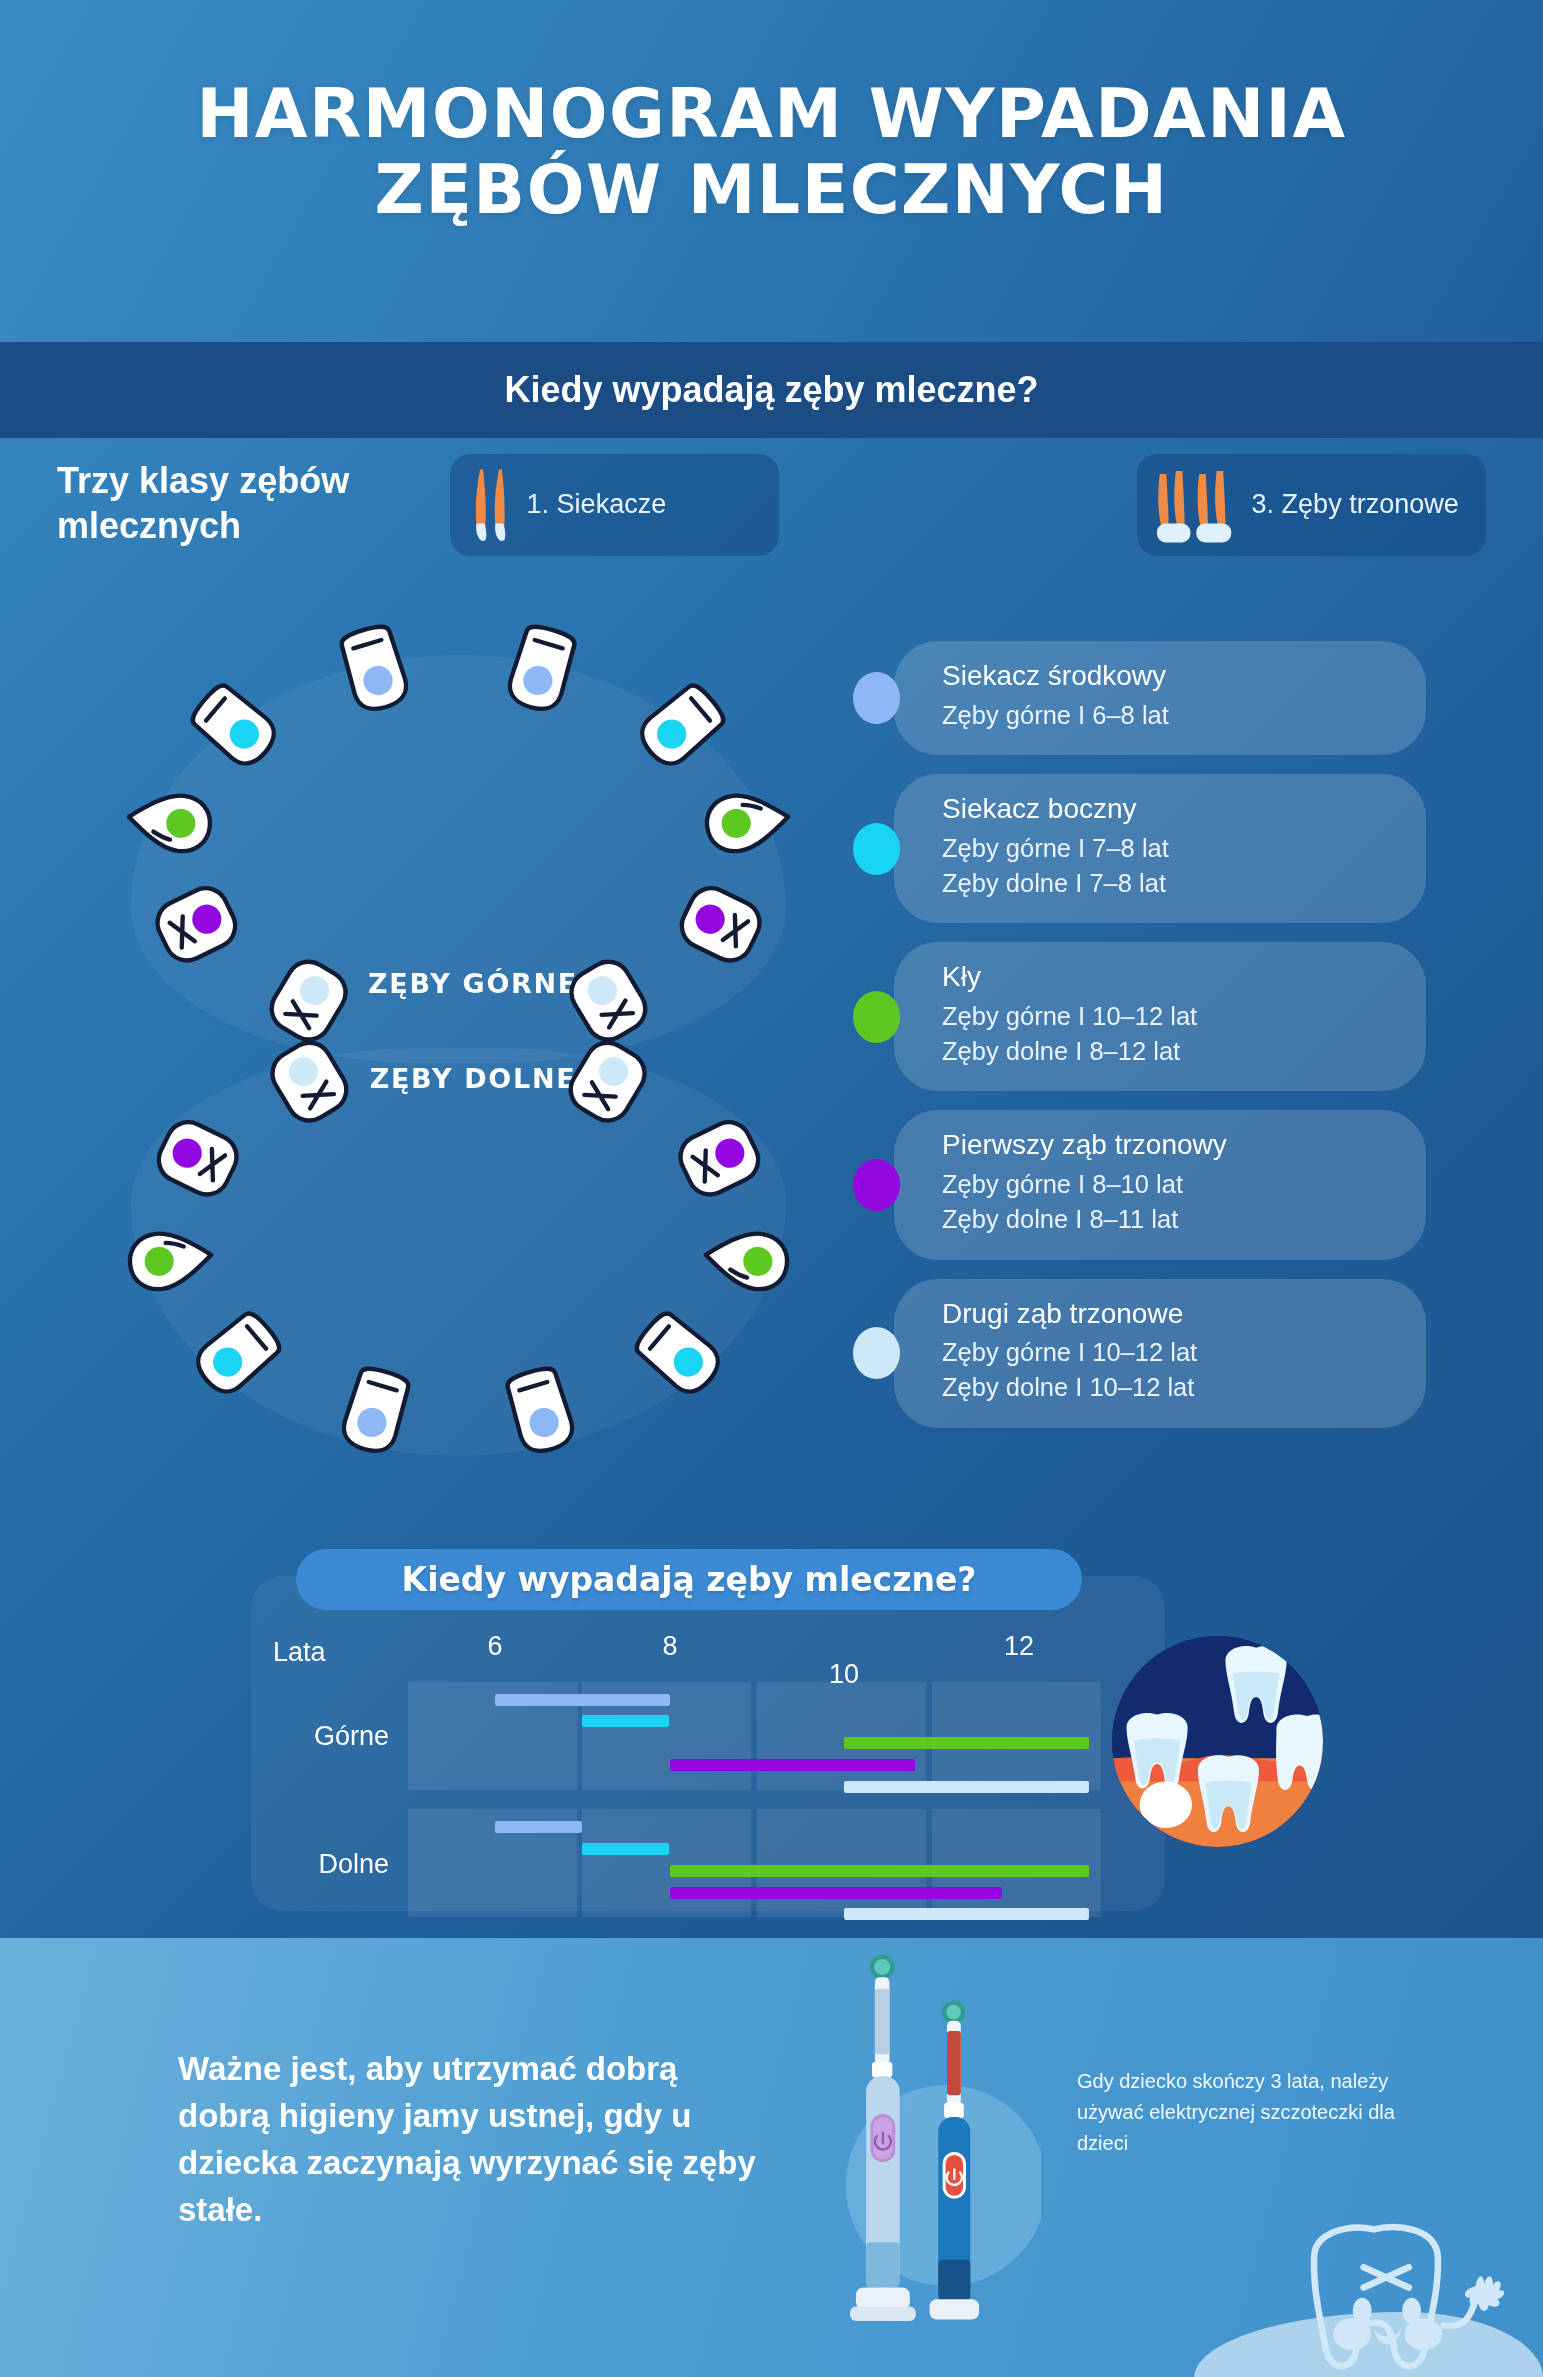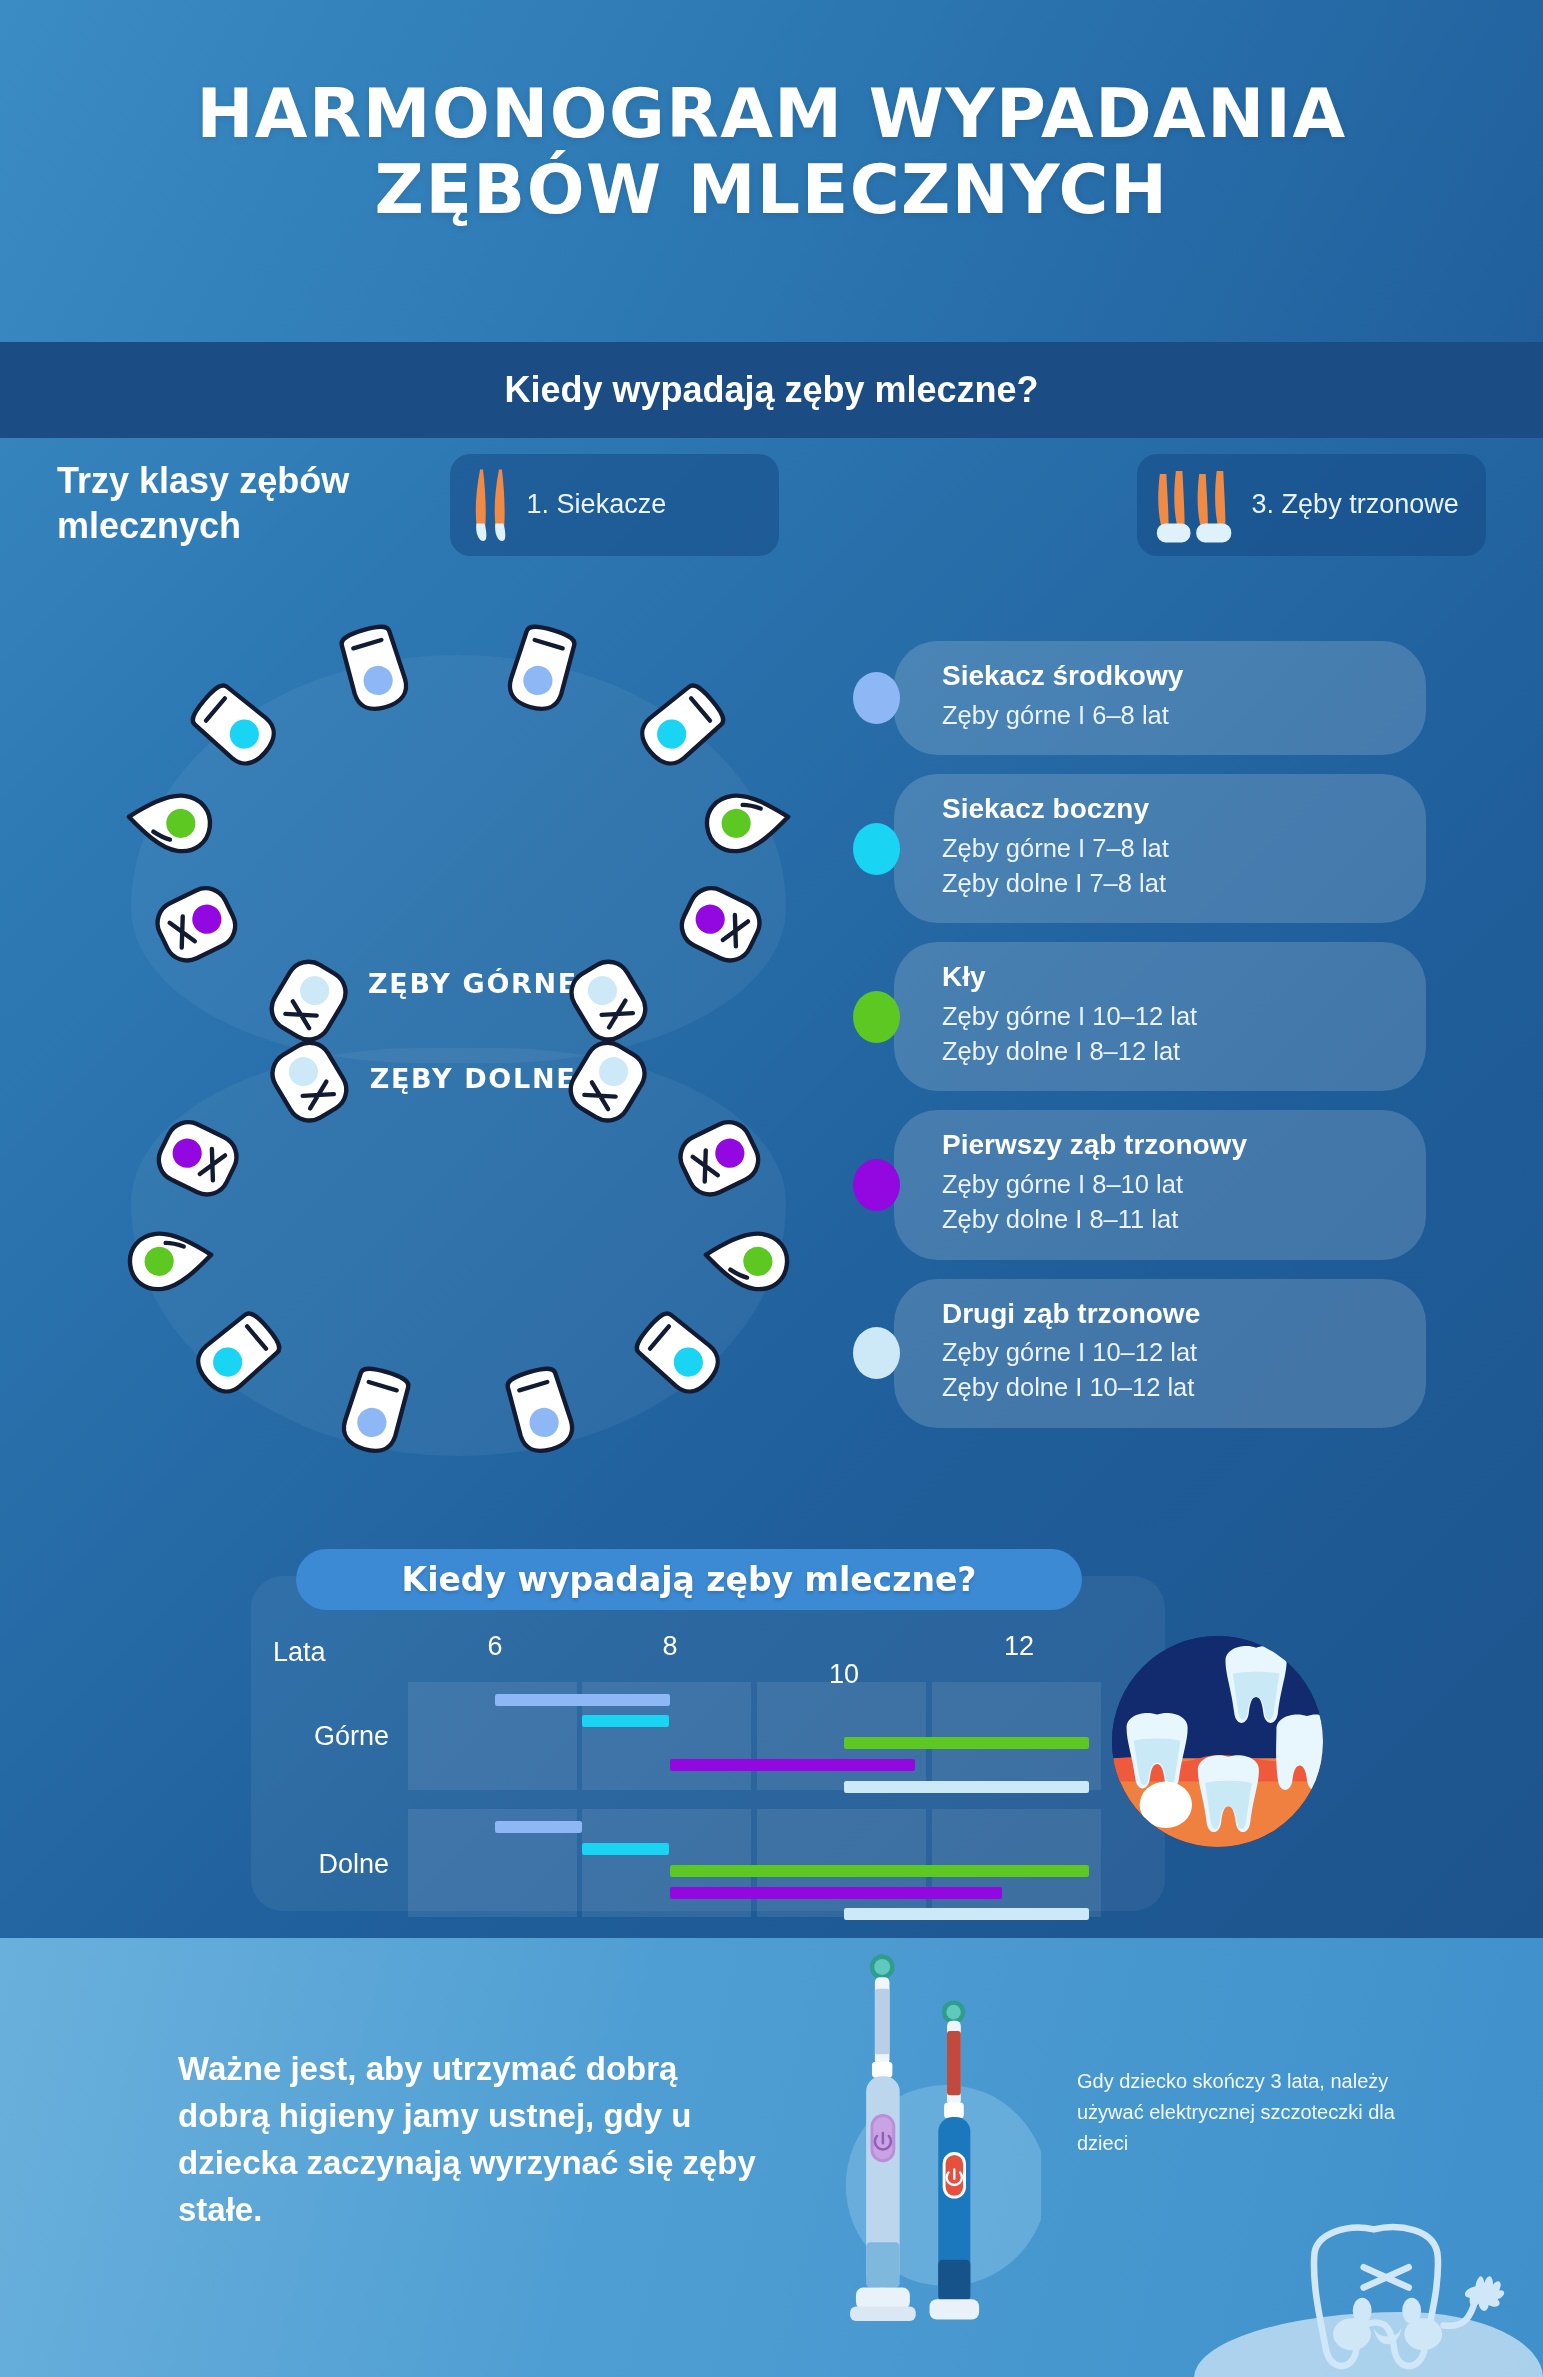--- a/index.html
+++ b/index.html
@@ -48,21 +48,21 @@
   .tooth{position:absolute;}
   .tooth svg{display:block;overflow:visible;}
 
   
   #legend{left:844px;top:641px;width:582px;}
   .lg-item{position:relative;margin-bottom:19px;}
   .lg-pill{margin-left:50px;background:rgba(255,255,255,.165);border-radius:44px;
     padding:19px 29px 22px 48px;box-sizing:border-box;min-height:111px;}
   .lg-dot{position:absolute;left:8.7px;top:50%;transform:translateY(-50%);
     width:47px;height:52px;border-radius:50%;z-index:2;}
-  .lg-title{color:#fff;font-weight:700;font-size:28px;margin:0 0 5.8px 0;}
+  .lg-title{color:#fff;font-weight:400;font-size:28px;margin:0 0 5.8px 0;}
   .lg-line{color:#eaf3ff;font-size:25.5px;line-height:1.38;}
 
   
   #chart-panel{left:251px;top:1576px;width:914px;height:335px;
     background:rgba(255,255,255,.06);border-radius:32px;}
   #chart-head{position:absolute;left:296px;top:1549px;width:786px;height:61px;
     background:#3c8ad4;border-radius:32px;display:flex;align-items:center;justify-content:center;
     color:#fff;font-size:33px;font-weight:800;font-family:"DejaVu Sans",sans-serif;
     text-shadow:0 1.5px 3.6px rgba(0,0,0,.18);}
   #chart-area{position:absolute;left:251px;top:1631px;width:914px;height:277px;}

